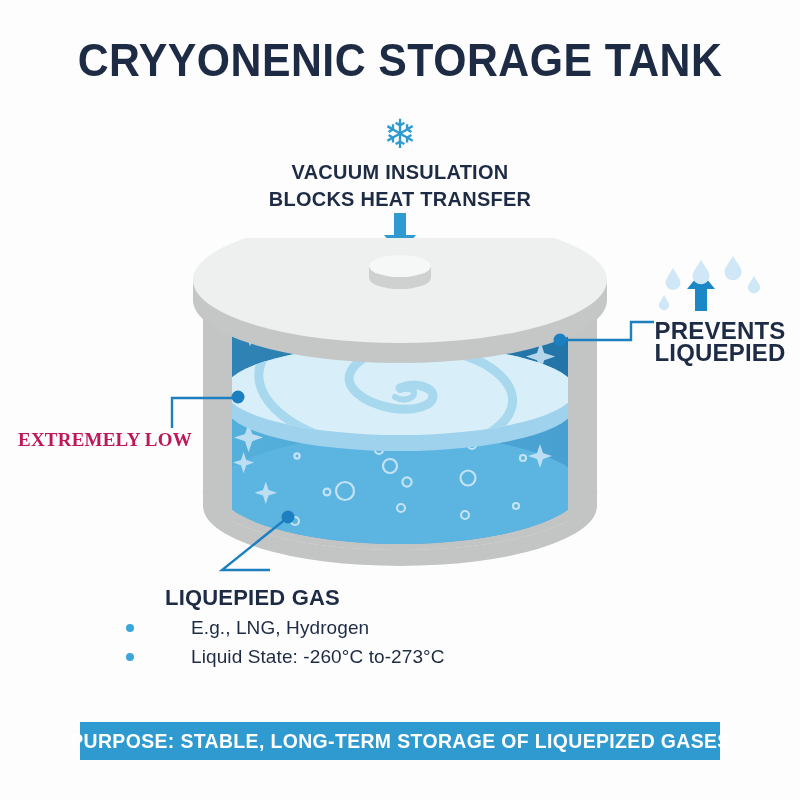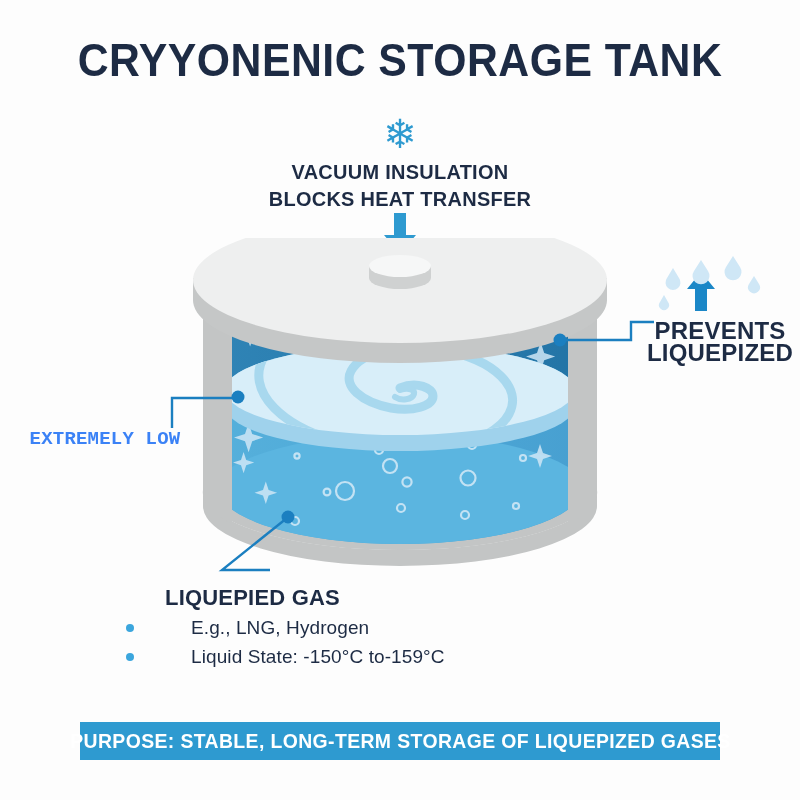--- a/index.html
+++ b/index.html
@@ -97,25 +97,25 @@
     letter-spacing: 0.2px;
   }
 
   
   .left-callout {
     position: absolute;
     top: 428px;
     left: 10px;
     width: 190px;
     text-align: center;
-    font-family: Liberation Mono, monospace;
+    font-family: Liberation Serif, serif;
     font-size: 19px;
     line-height: 23px;
     font-weight: bold;
-    color: #3b82f6;
+    color: #be185d;
     letter-spacing: 0.2px;
   }
 
   
   .bottom-block {
     position: absolute;
     top: 585px;
     left: 120px;
     width: 420px;
   }
@@ -212,21 +212,21 @@
       <path d="M18 20 L24 30 A7.5 7.5 0 1 1 12 30 Z" transform="translate(0,-2)"></path>
       <path d="M46 10 L53 21 A8.5 8.5 0 1 1 39 21 Z"></path>
       <path d="M78 6 L85 17 A8.5 8.5 0 1 1 71 17 Z"></path>
       <path d="M99 26 L104 34 A6 6 0 1 1 94 34 Z"></path>
       <path d="M9 45 L13 52 A5 5 0 1 1 5 52 Z"></path>
     </g>
   </svg>
 
   <div class="right-callout">
     <div>PREVENTS</div>
-    <div>LIQUEPIZED</div>
+    <div>LIQUEPIED</div>
   </div>
 
   <div class="left-callout">
     <div>EXTREMELY LOW</div>
   </div>
 
   <svg class="tank-svg" width="430" height="330" viewBox="0 0 430 330">
     <defs>
       <clipPath id="bodyClip">
         <path d="M33 60 V250 A182 56 0 0 0 397 250 V60 Z"></path>
@@ -337,21 +337,21 @@
   </svg>
 
   <div class="bottom-block">
     <div class="bottom-heading">LIQUEPIED GAS</div>
     <div class="bullet-row">
       <span class="bullet-dot"></span>
       <span class="bullet-text">E.g., LNG, Hydrogen</span>
     </div>
     <div class="bullet-row">
       <span class="bullet-dot"></span>
-      <span class="bullet-text">Liquid State: -150°C to-159°C</span>
+      <span class="bullet-text">Liquid State: -260°C to-273°C</span>
     </div>
   </div>
 
   <div class="banner">
     <span class="banner-text">PURPOSE: STABLE, LONG-TERM STORAGE OF LIQUEPIZED GASES</span>
   </div>
 
 </div>
 
 </body></html>

